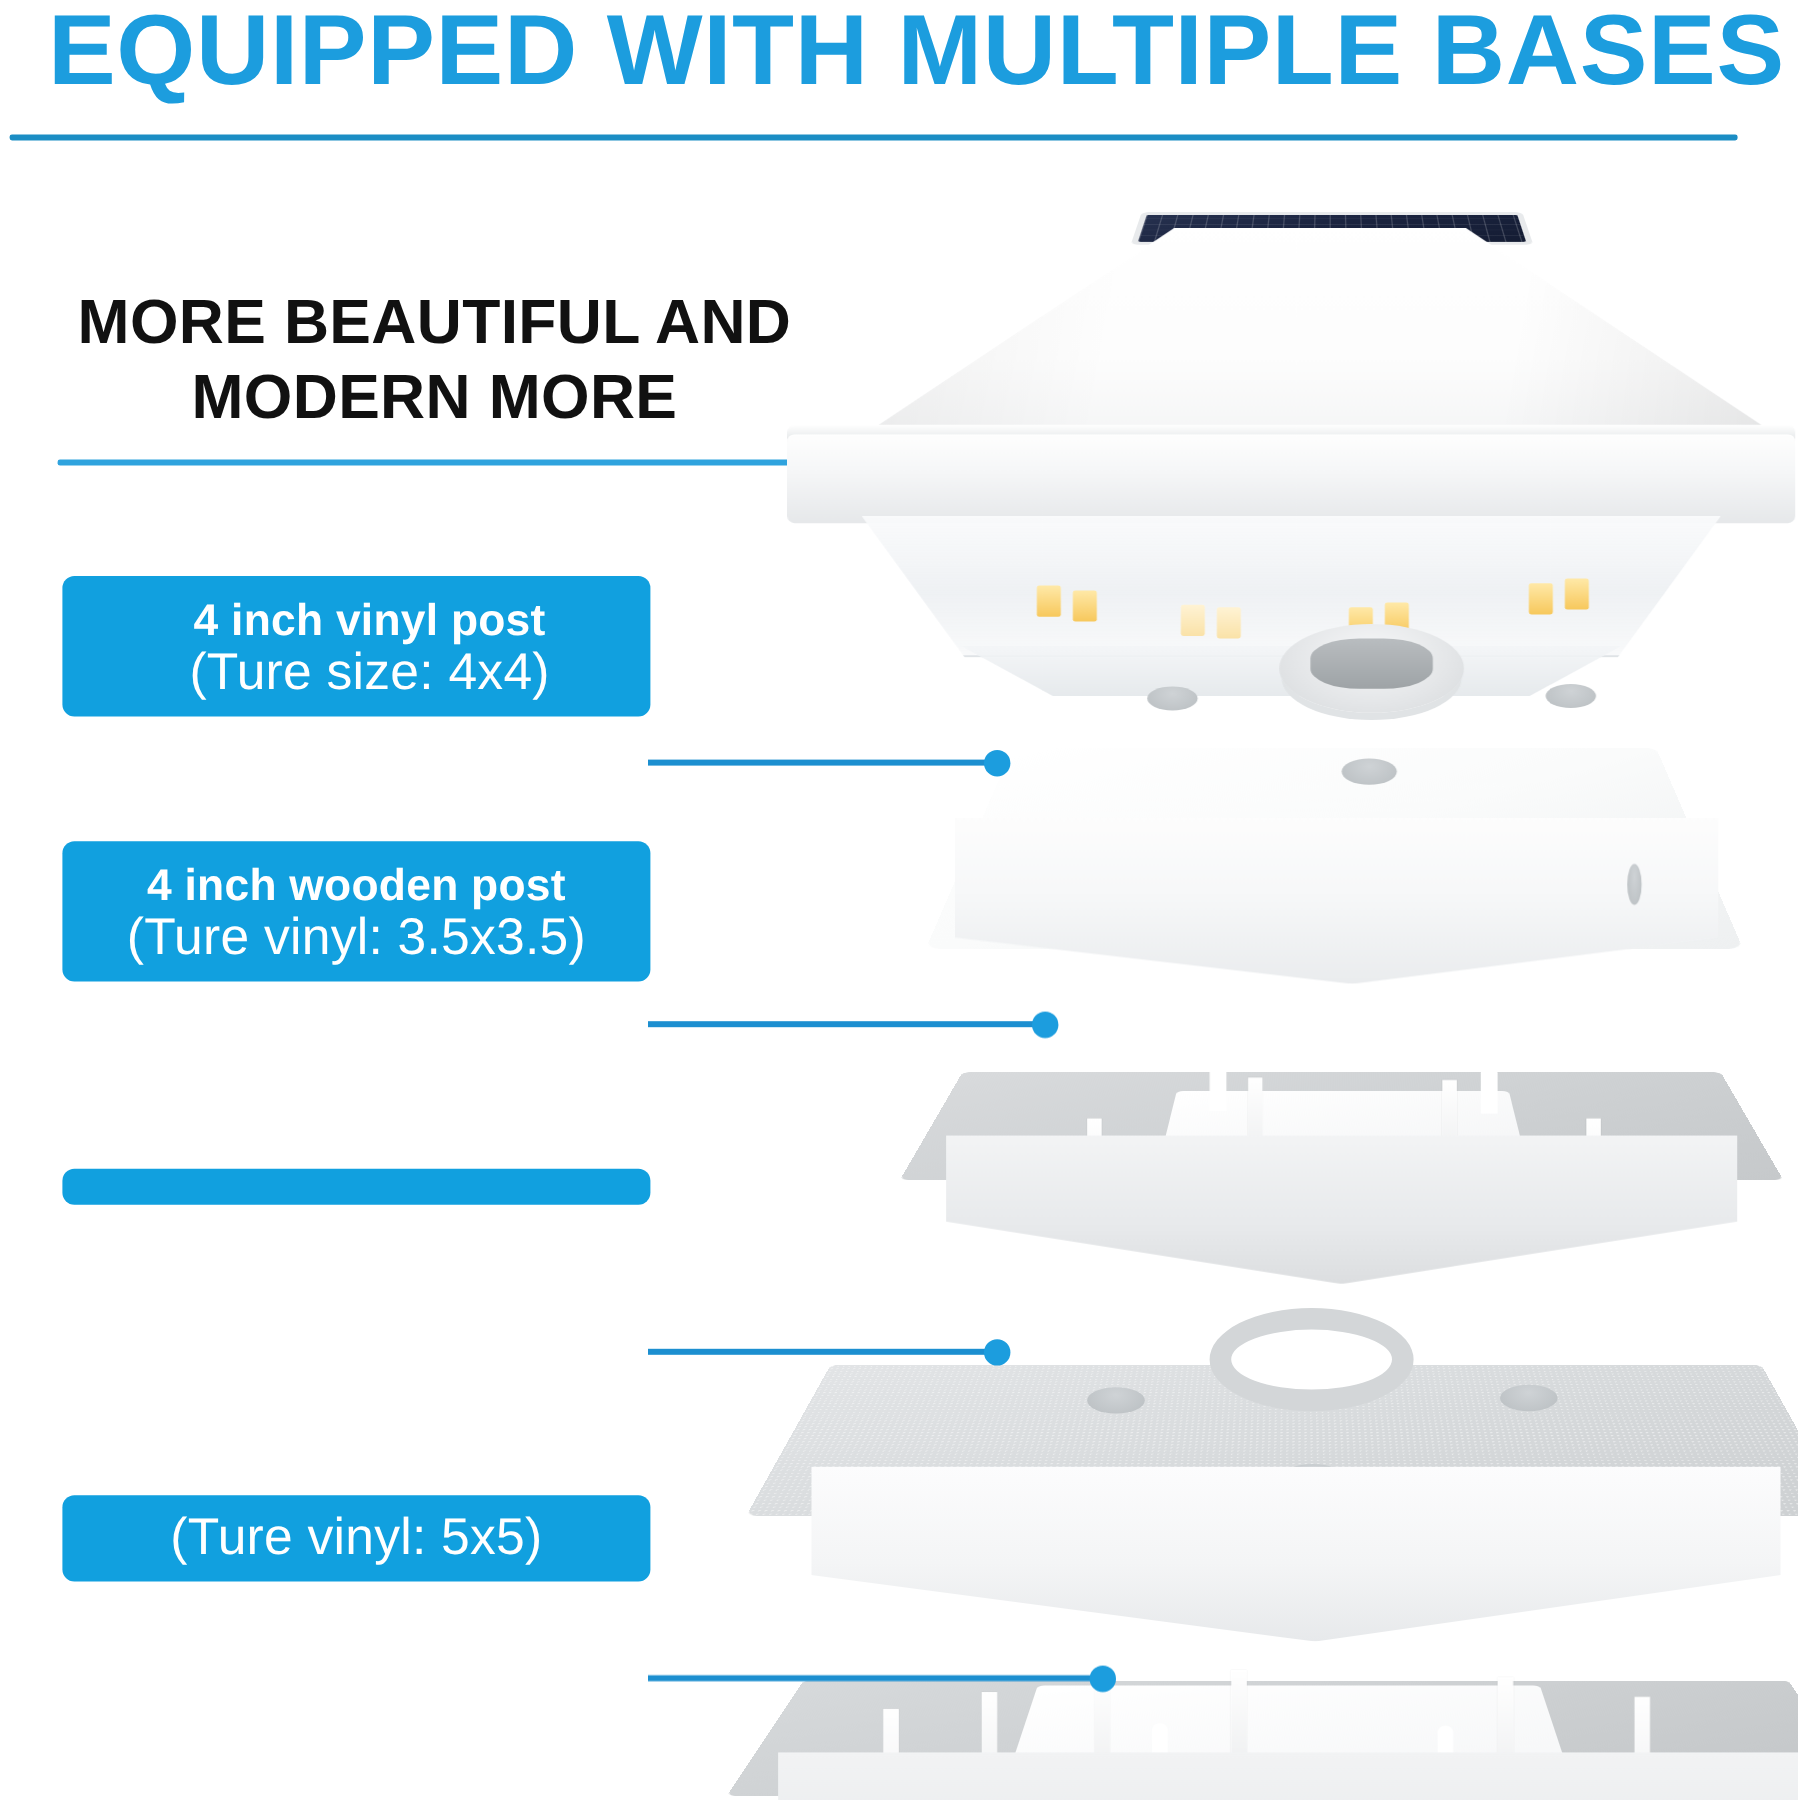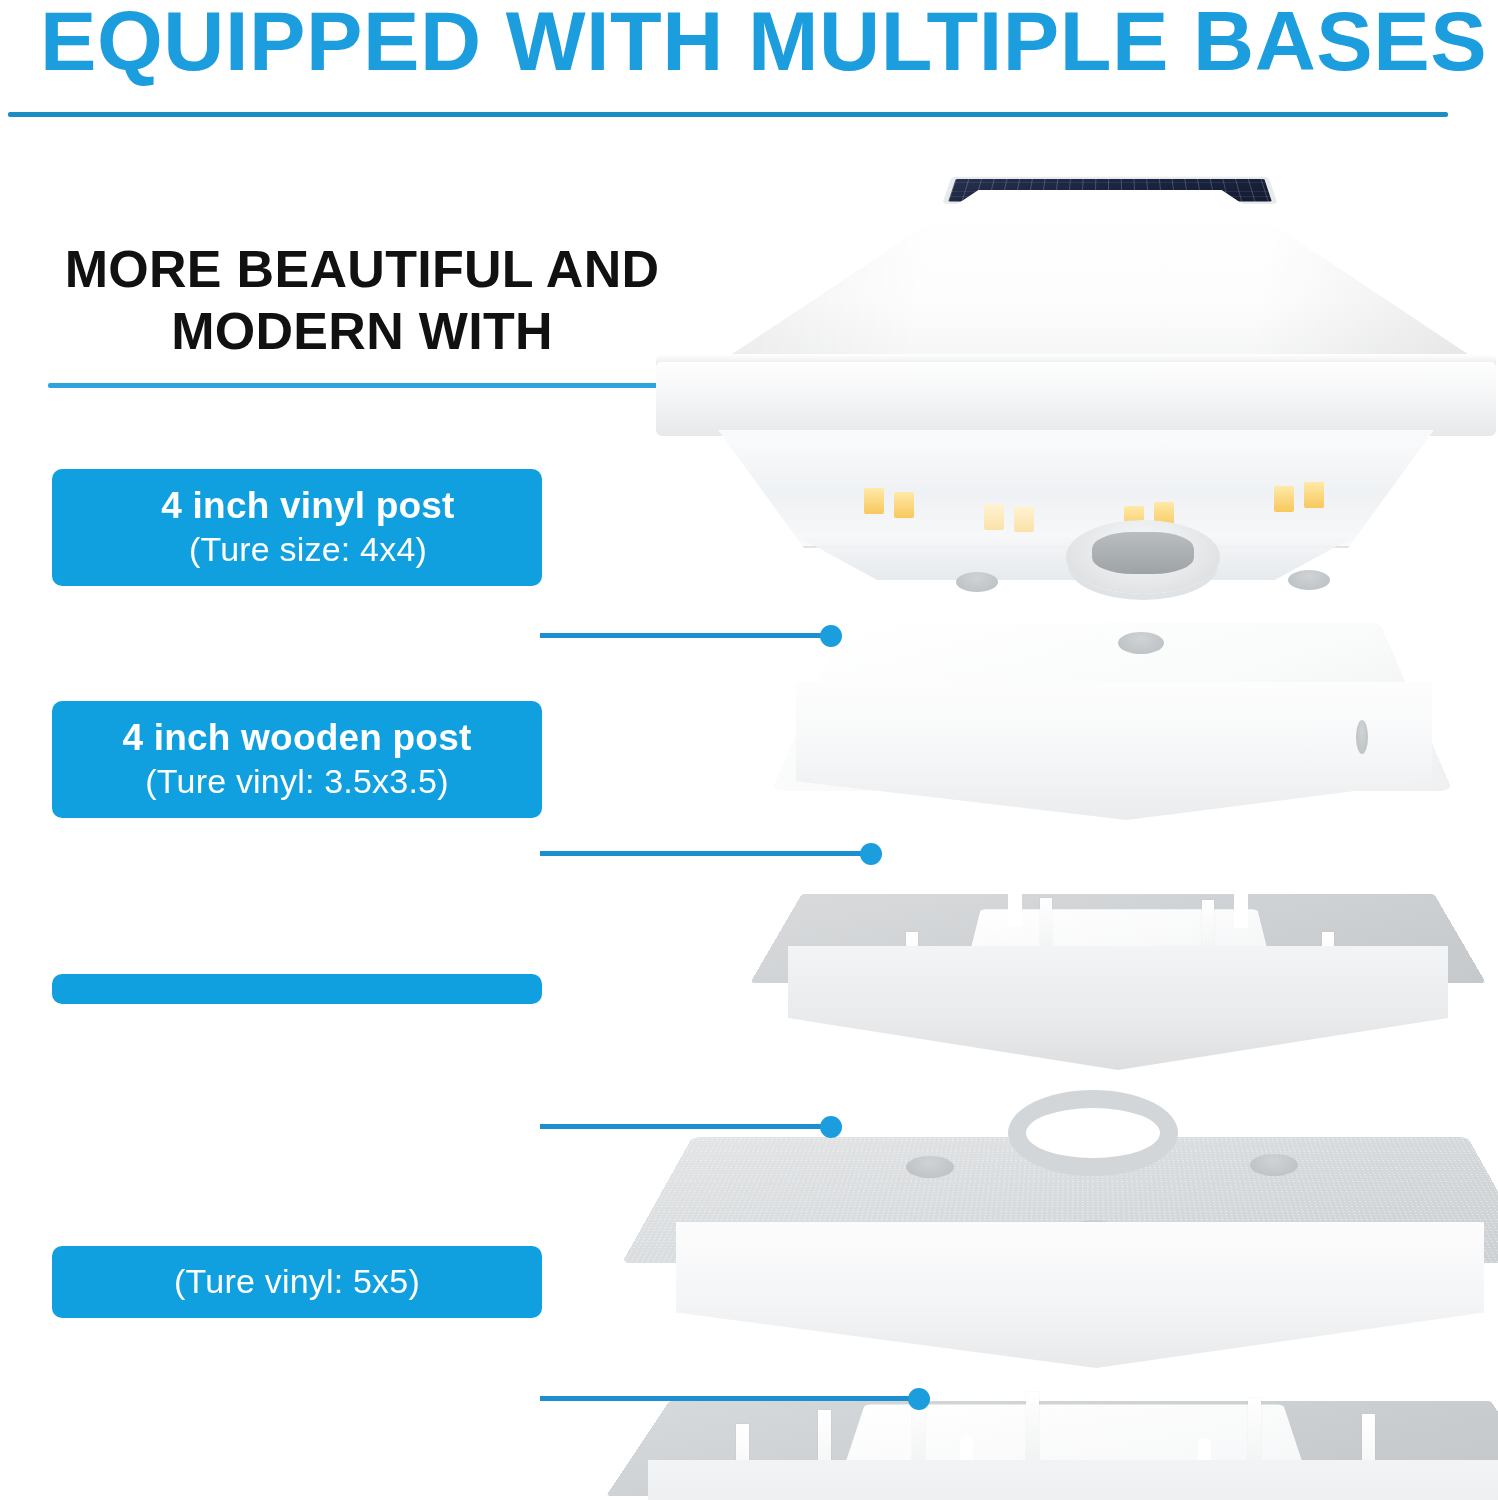--- a/index.html
+++ b/index.html
@@ -96,21 +96,21 @@
     color: #ffffff;
     font-weight: bold;
     font-size: 37px;
     line-height: 45px;
     letter-spacing: 0.2px;
     white-space: nowrap;
   }
   .callout-sub {
     color: #ffffff;
     font-weight: normal;
-    font-size: 34px;
+    font-size: 43px;
     line-height: 42px;
     letter-spacing: 0.2px;
     white-space: nowrap;
   }
 
   
   .leader {
     position: absolute;
     height: 5px;
     background: #1C8FD0;
@@ -309,21 +309,21 @@
   }
 </style>
 </head>
 <body>
 
 <div id="header-title">EQUIPPED WITH MULTIPLE BASES</div>
 <div id="header-rule"></div>
 
 <div id="subtitle-block">
   <div class="subtitle-line">MORE BEAUTIFUL AND</div>
-  <div class="subtitle-line">MODERN WITH</div>
+  <div class="subtitle-line">MODERN MORE</div>
 </div>
 <div id="subtitle-rule"></div>
 <div id="subtitle-dot"></div>
 
 <div id="product-stage">
 
   <div class="part" id="lamp-solar-panel">
     <div id="lamp-solar-grid"></div>
   </div>
   <div class="part" id="lamp-dome">
@@ -387,21 +387,21 @@
     <div class="rib" style="left:608px; top:58px;  width:13px; height:80px;"></div>
     <div class="rib" style="left:722px; top:74px;  width:13px; height:90px;"></div>
     <div class="notch" style="left:320px; top:96px; width:13px; height:44px;"></div>
     <div class="notch" style="left:558px; top:98px; width:13px; height:44px;"></div>
     <div id="base4-skirt"></div>
   </div>
 </div>
 
 <div class="leader" style="left:540px; top:633px; width:290px;"></div>
 <div class="leader-dot" style="left:820px; top:625px;"></div>
-<div class="callout" style="top:469px;padding-left:44px;">
+<div class="callout" style="top:480px;padding-left:44px;">
   <div class="callout-title">4 inch vinyl post</div>
   <div class="callout-sub">(Ture size: 4x4)</div>
 </div>
 
 <div class="leader" style="left:540px; top:851px; width:330px;"></div>
 <div class="leader-dot" style="left:860px; top:843px;"></div>
 <div class="callout" style="top:701px;">
   <div class="callout-title">4 inch wooden post</div>
   <div class="callout-sub">(Ture vinyl: 3.5x3.5)</div>
 </div>

